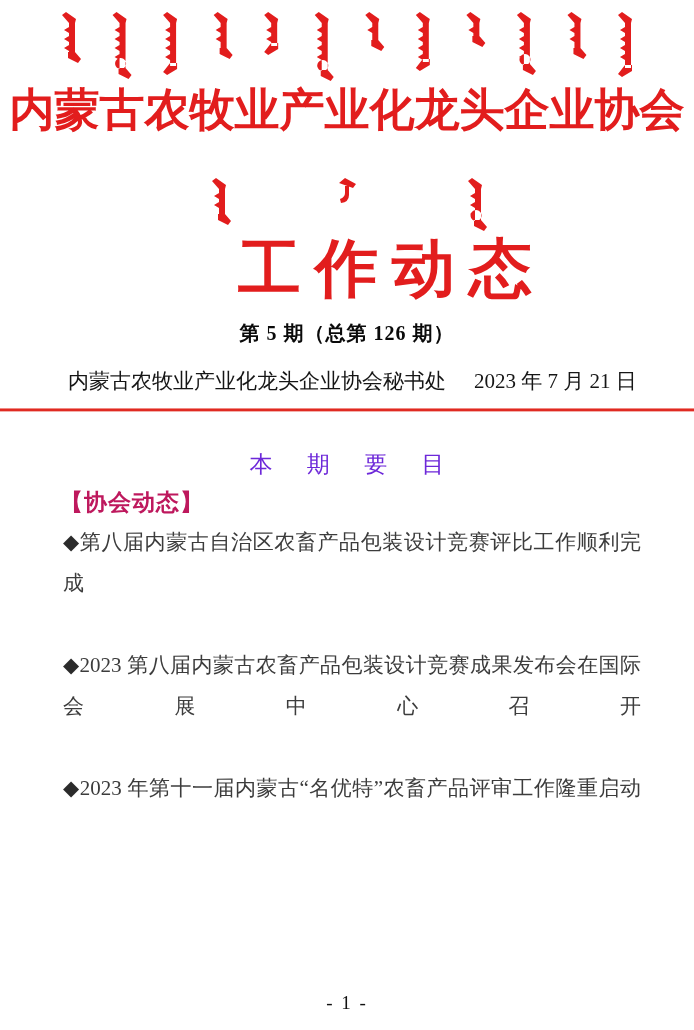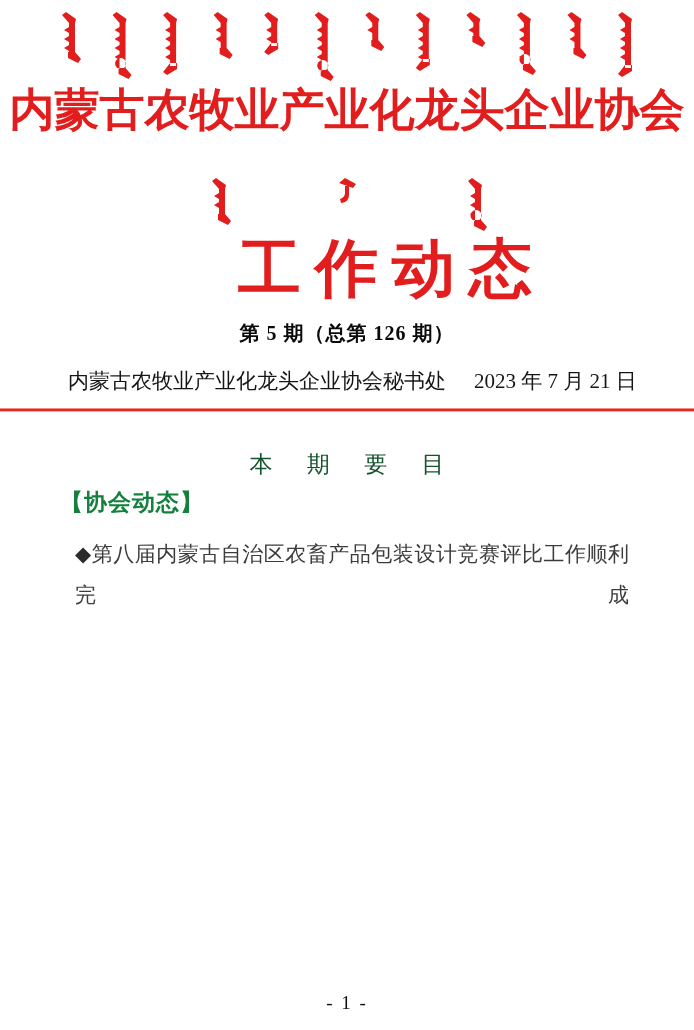--- a/index.html
+++ b/index.html
@@ -29,33 +29,33 @@
     top:367px;left:68px;width:552px;display:flex;justify-content:space-between;
     font-size:21px;color:#161616;white-space:nowrap;gap:28px;
   }
   .red-divider{
     top:408px;left:0;width:694px;height:4px;background:#e02a22;
     border-top:1px solid #f08a84;border-bottom:1px solid #f3b0ac;box-sizing:border-box;
   }
   .toc-heading{
     top:449px;left:0;width:694px;text-align:center;
     font-family:"Liberation Sans","DejaVu Sans",sans-serif;
-    font-size:23px;color:#14532d;letter-spacing:14px;text-indent:14px;white-space:nowrap;
+    font-size:23px;color:#6d28d9;letter-spacing:14px;text-indent:14px;white-space:nowrap;
   }
   .section-label{
     top:487px;left:60px;
     font-family:"Liberation Sans","DejaVu Sans",sans-serif;
-    font-size:23px;font-weight:700;color:#15803d;letter-spacing:1px;
+    font-size:23px;font-weight:700;color:#be185d;letter-spacing:1px;
   }
   .toc-list{
     top:522px;left:63px;width:578px;
     font-size:21px;line-height:41px;color:#3c3c3c;
     text-align:justify;text-justify:inter-character;
   }
-  .toc-list p{margin:12px;}
+  .toc-list p{margin:0;}
   .toc-list p::after{content:"";display:inline-block;width:100%;}
   .bullet{color:#2b2b2b;}
   .footer-page{
     top:992px;left:0;width:694px;text-align:center;
     font-size:19px;color:#111111;letter-spacing:2px;
   }
 </style>
 </head>
 <body>
 
@@ -81,17 +81,19 @@
   </div>
 
   <div class="abs red-divider"></div>
 
   <div class="abs toc-heading">本 期 要 目</div>
 
   <div class="abs section-label">【协会动态】</div>
 
   <div class="abs toc-list">
     <p><span class="bullet">◆</span><span>第八届内蒙古自治区农畜产品包装设计竞赛评比工作顺利完成</span></p>
+    <p><span class="bullet">◆</span><span>2023 第八届内蒙古农畜产品包装设计竞赛成果发布会在国际会展中心召开</span></p>
+    <p><span class="bullet">◆</span><span>2023 年第十一届内蒙古“名优特”农畜产品评审工作隆重启动</span></p>
   </div>
 
   <div class="abs footer-page">- 1 -</div>
 
 </div>
 
 </body></html>

